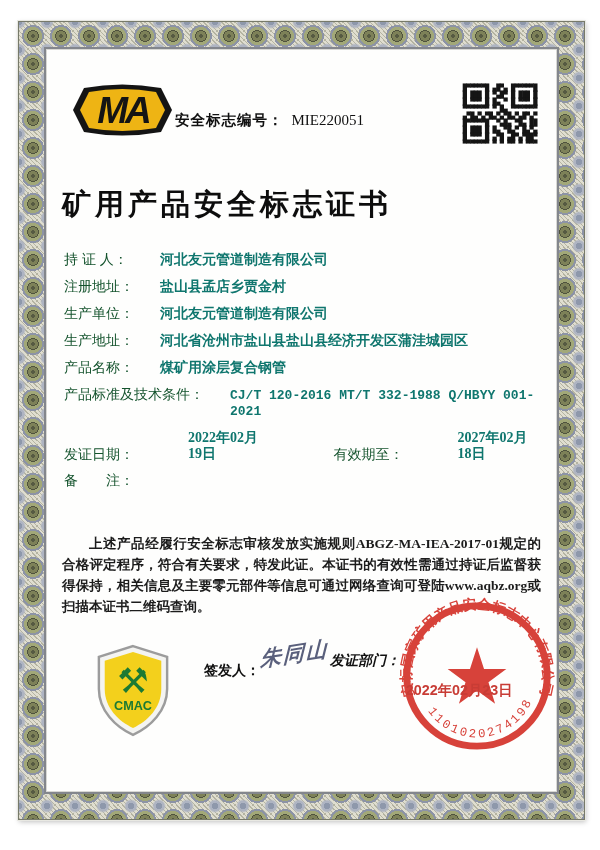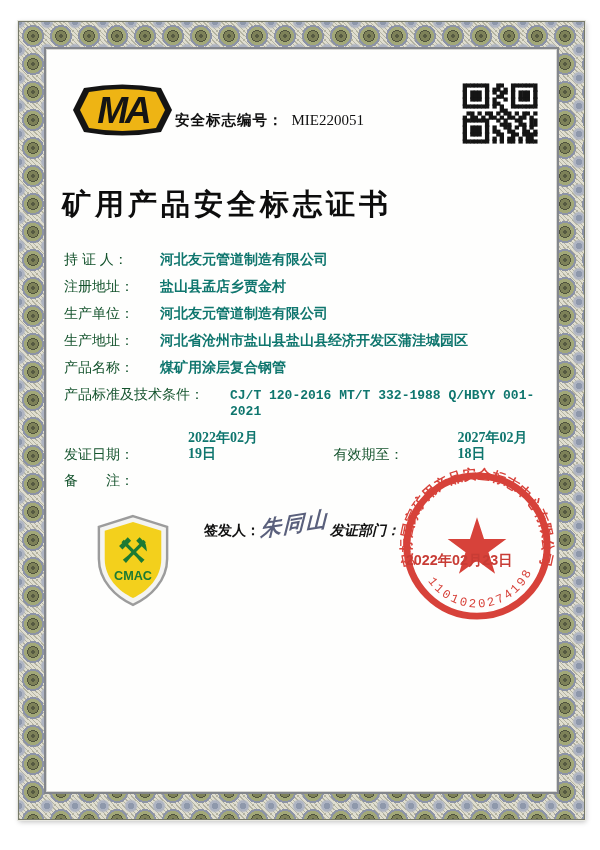--- a/index.html
+++ b/index.html
@@ -54,21 +54,21 @@
   .dates-row .pair.second{margin-left:62px;}
   .dates-row .pair .label{min-width:0;margin-right:14px;}
   
   .notice{
     margin-top:46px;font-family:"Liberation Serif",serif;font-weight:700;
     font-size:13.5px;line-height:1.55;text-align:justify;text-indent:2em;color:#1c1c1c;
   }
   
   .footer{position:relative;margin-top:14px;height:190px;}
   .cmac{position:absolute;left:32px;top:12px;}
-  .sign-row{position:absolute;left:142px;top:20px;font-size:14px;font-weight:600;}
+  .sign-row{position:absolute;left:142px;top:30px;font-size:14px;font-weight:600;}
   .dept-row{position:absolute;left:268px;top:20px;font-size:14px;font-weight:600;font-style:italic;}
   .signature{
     position:absolute;left:198px;top:8px;
     font-family:"DejaVu Serif",serif;font-style:italic;font-weight:700;
     font-size:21px;color:#3e4566;transform:rotate(-9deg) skewX(-10deg);
     letter-spacing:2px;opacity:.85;
   }
   .stamp{position:absolute;left:331px;top:-40px;mix-blend-mode:multiply;}
 </style>
 </head>
@@ -137,20 +137,21 @@
           <span class="value">2027年02月18日</span>
         </span>
       </div>
 
       <div class="row">
         <span class="label">备　　注：</span>
         <span class="value"></span>
       </div>
     </div>
 
+    <div class="notice">上述产品经履行安全标志审核发放实施规则ABGZ-MA-IEA-2017-01规定的合格评定程序，符合有关要求，特发此证。本证书的有效性需通过持证后监督获得保持，相关信息及主要零元部件等信息可通过网络查询可登陆www.aqbz.org或扫描本证书二维码查询。</div>
 
     <div class="footer">
 
       <div class="cmac">
         <svg width="78" height="94" viewBox="0 0 80 96">
           <path d="M40 2 L75 13 V46 C75 68 58 85 40 93 C22 85 5 68 5 46 V13 Z" fill="#f4f4f1" stroke="#9c9c9c" stroke-width="2.5"></path>
           <path d="M40 8 L69 17 V46 C69 65 55 79 40 86 C25 79 11 65 11 46 V17 Z" fill="#f3d01c"></path>
           <text x="40" y="50" text-anchor="middle" font-size="36" fill="#1c7a33" font-family="DejaVu Sans, sans-serif">⚒</text>
           <text x="40" y="68" text-anchor="middle" font-size="13" font-weight="bold" fill="#1c7a33" font-family="Liberation Sans, sans-serif">CMAC</text>
         </svg>

